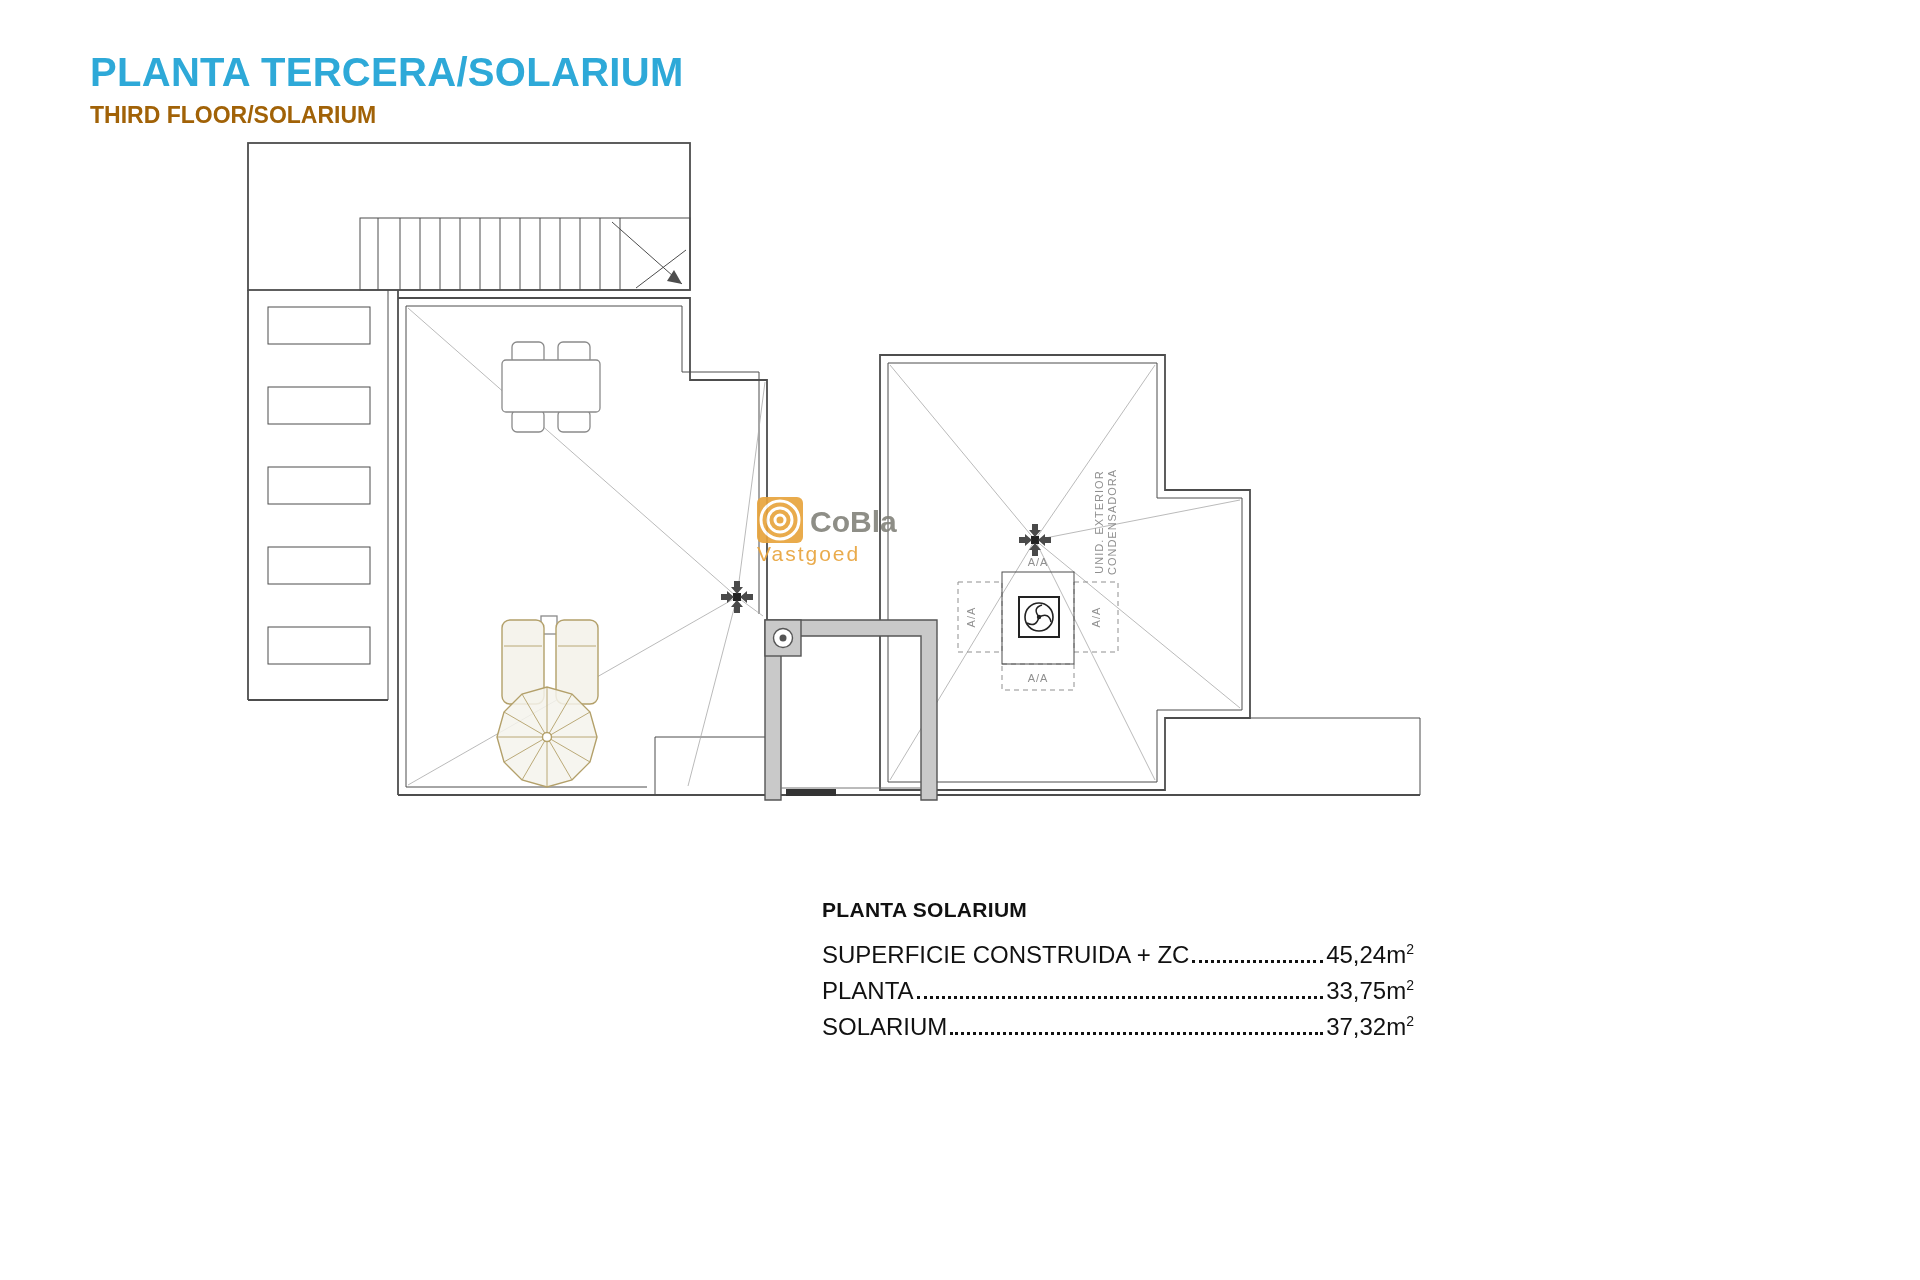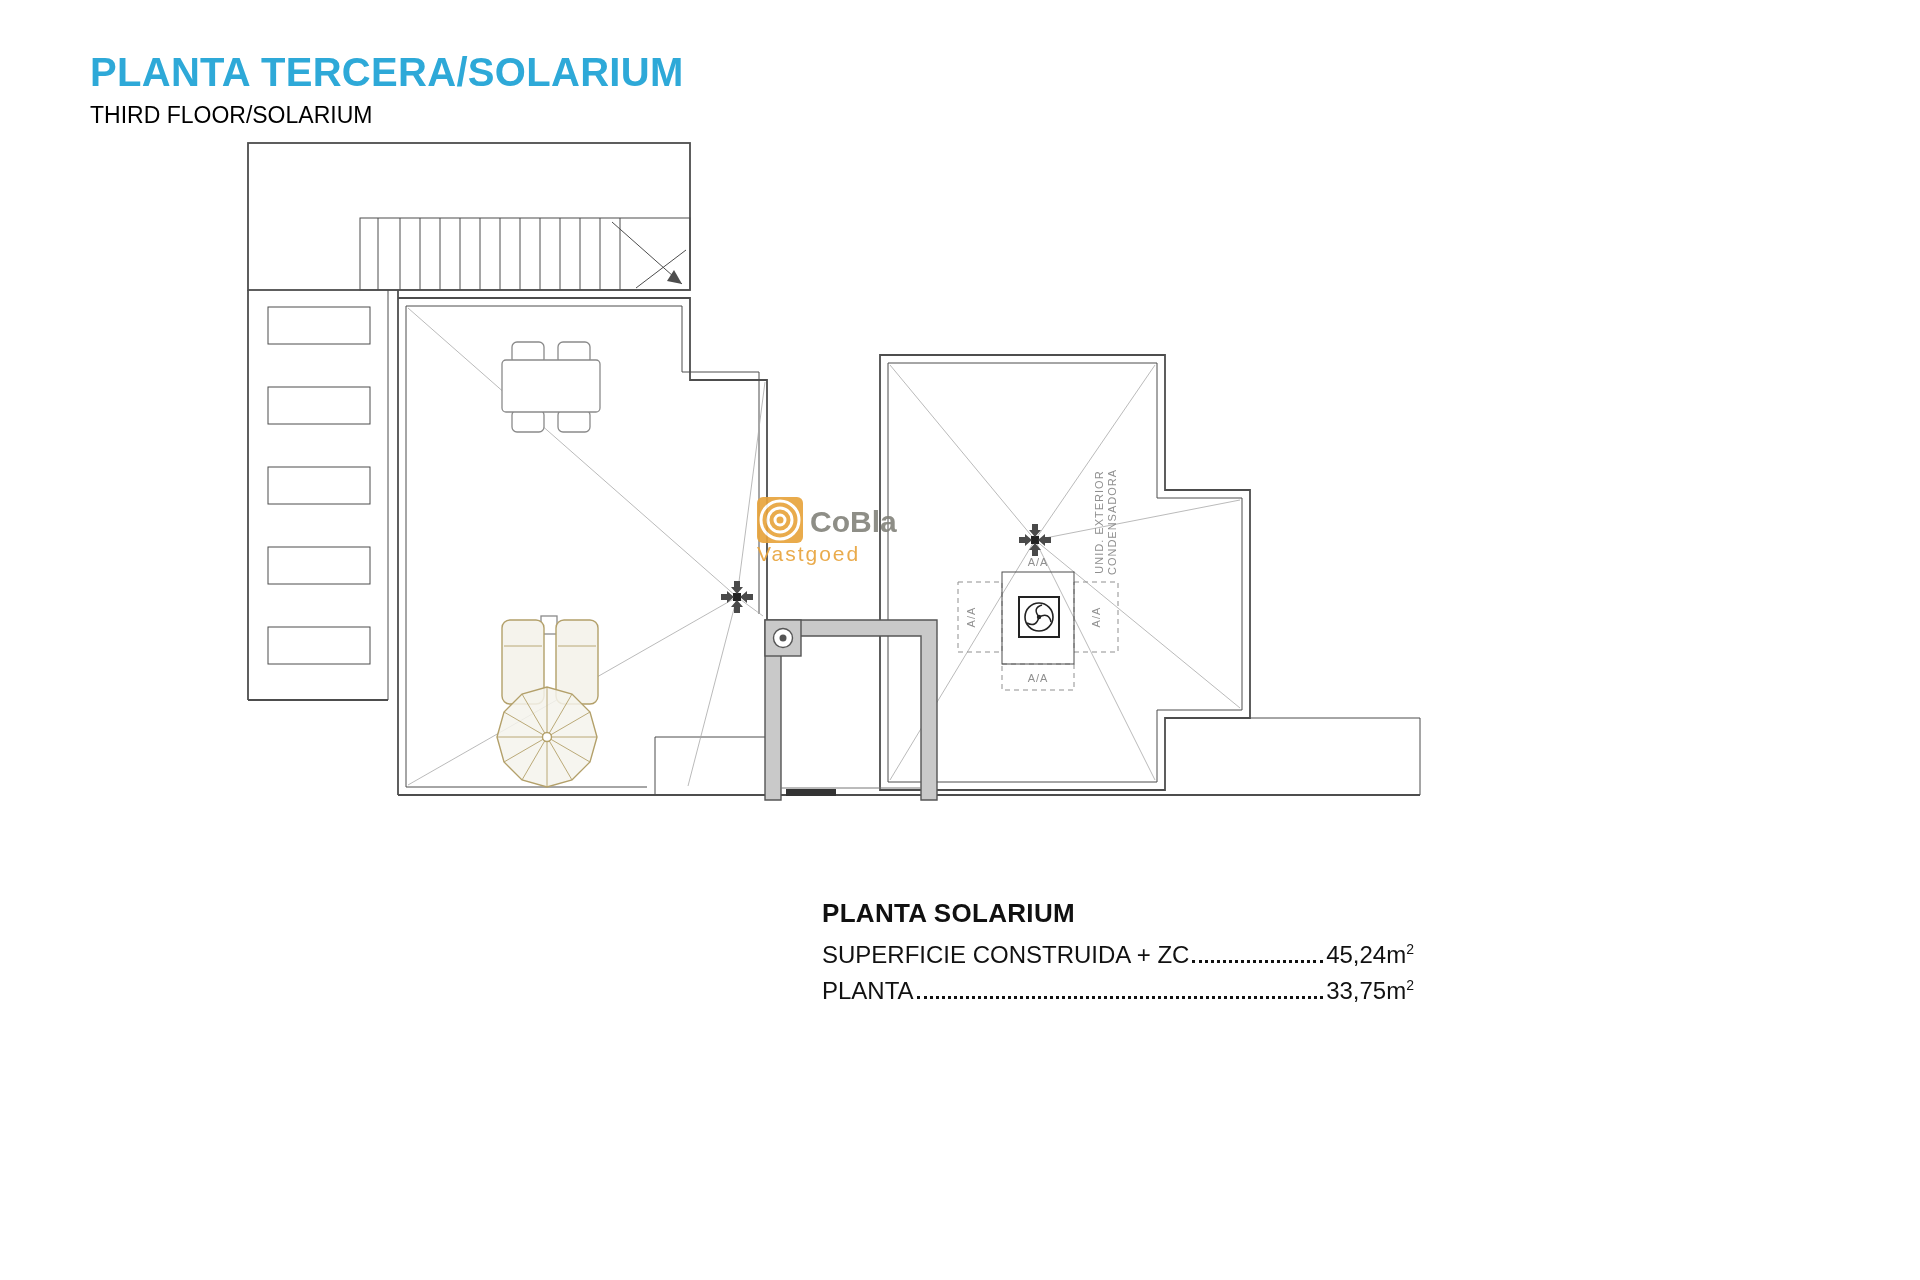--- a/index.html
+++ b/index.html
@@ -1,34 +1,34 @@
 <!DOCTYPE html>
 <html><head>
 <meta charset="utf-8">
 <style>
   html,body{margin:0;padding:0;background:#fff}
   .page{position:relative;width:1920px;height:1280px;background:#fff;overflow:hidden;
         font-family:"Liberation Sans",sans-serif;}
   
   .header{position:absolute;left:90px;top:50px}
   .title-es{font-size:40px;font-weight:800;color:#2ea9d8;letter-spacing:.3px}
-  .title-en{font-size:23px;font-weight:400;color:#000000;margin-top:7px}
+  .title-en{font-size:23px;font-weight:700;color:#a16207;margin-top:7px}
   
   svg.plan{position:absolute;left:0;top:0}
   .w{stroke:#4d4d4d;fill:none;stroke-width:1.8}
   .w1{stroke:#4d4d4d;fill:none;stroke-width:1}
   .dg{stroke:#a8a8a8;fill:none;stroke-width:.8}
   .fur{stroke:#8a8a8a;fill:#ffffff;stroke-width:1.3}
   .tan{stroke:#b3a06a;fill:#f5f3ec;stroke-width:1.4}
   .tanline{stroke:#b3a06a;fill:none;stroke-width:.9}
   .dash{stroke:#8f8f8f;fill:none;stroke-width:1;stroke-dasharray:5 4}
   .small-label{font-size:11px;fill:#8f8f8f;letter-spacing:1px}
   
   .summary{position:absolute;left:822px;top:898px;width:592px;color:#111}
-  .sum-title{font-size:26px;font-weight:700;letter-spacing:.3px;margin-bottom:12px}
+  .sum-title{font-size:21px;font-weight:700;letter-spacing:.3px;margin-bottom:19px}
   .sum-row{display:flex;align-items:flex-end;font-size:24px;margin-bottom:8px}
   .sum-label{white-space:nowrap}
   .leader{flex:1;border-bottom:3px dotted #111;margin:0 3px 6px}
   .sum-value{white-space:nowrap}
   .sum-value sup{font-size:14px;vertical-align:super}
 </style>
 </head>
 <body>
 
 <div class="page">
@@ -172,15 +172,20 @@
       <span class="leader"></span>
       <span class="sum-value"><span>45,24</span><span>m</span><sup>2</sup></span>
     </div>
 
     <div class="sum-row">
       <span class="sum-label">PLANTA</span>
       <span class="leader"></span>
       <span class="sum-value"><span>33,75</span><span>m</span><sup>2</sup></span>
     </div>
 
+    <div class="sum-row">
+      <span class="sum-label">SOLARIUM</span>
+      <span class="leader"></span>
+      <span class="sum-value"><span>37,32</span><span>m</span><sup>2</sup></span>
+    </div>
   </div>
 
 </div>
 
 </body></html>

